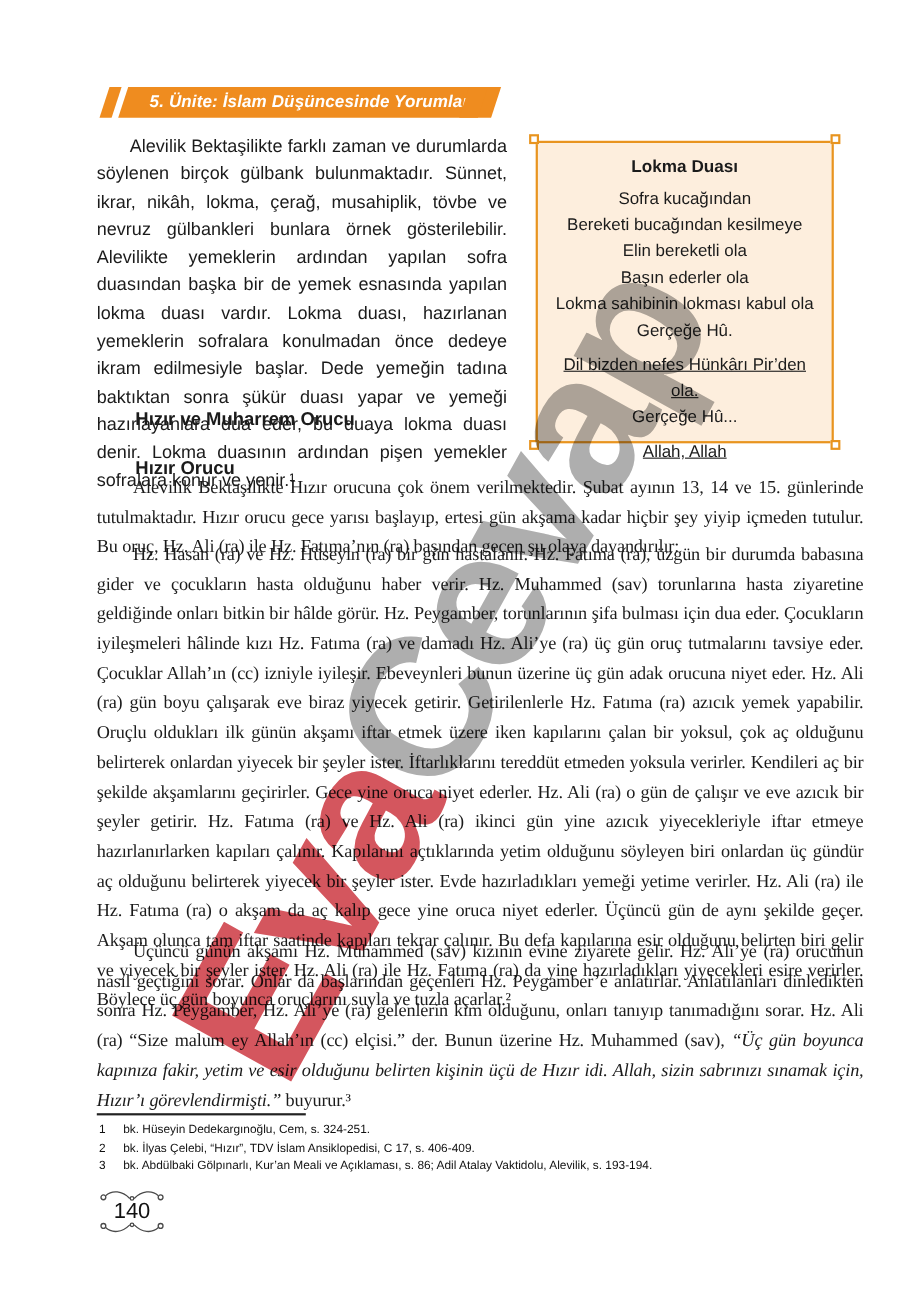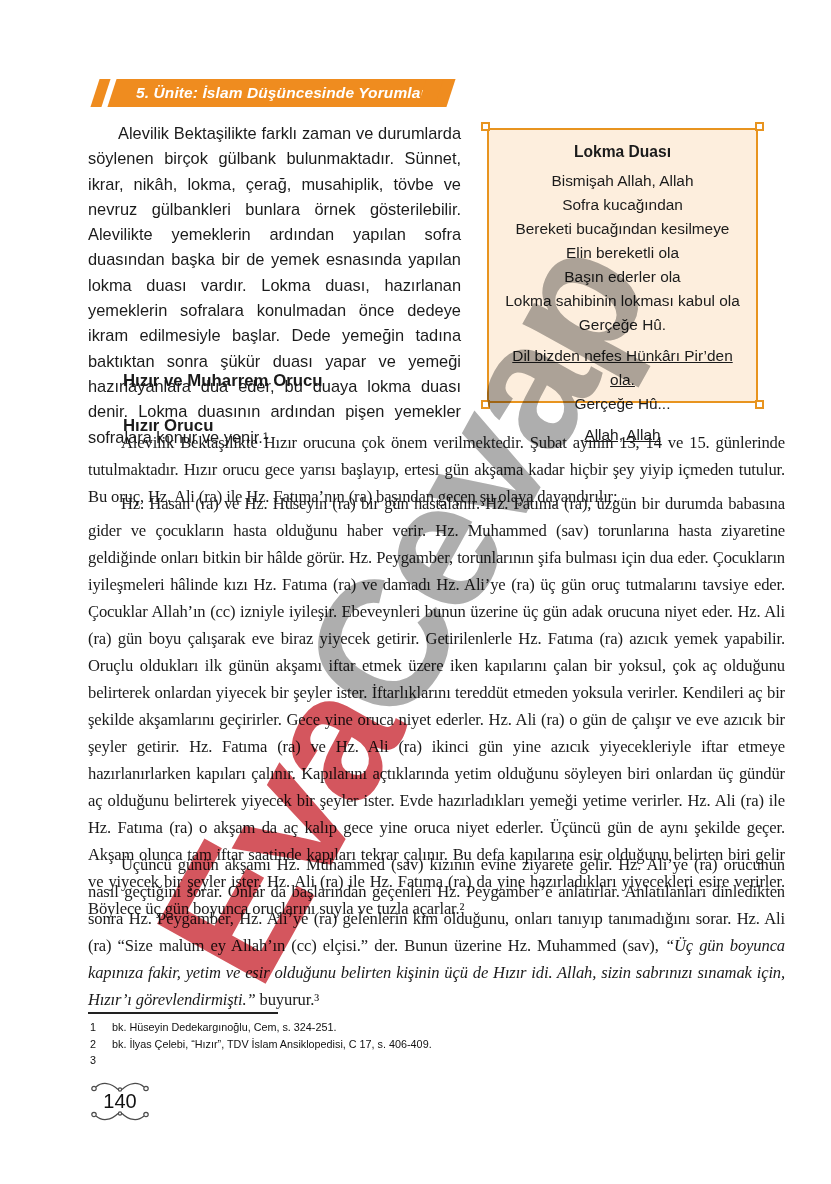--- a/index.html
+++ b/index.html
@@ -120,21 +120,20 @@
   </div>
 
   <p class="col-left">Alevilik Bektaşilikte farklı zaman ve durumlarda söylenen birçok gülbank bulunmaktadır. Sünnet, ikrar, nikâh, lokma, çerağ, musahiplik, tövbe ve nevruz gülbankleri bunlara örnek gösterilebilir. Alevilikte yemeklerin ardından yapılan sofra duasından başka bir de yemek esnasında yapılan lokma duası vardır. Lokma duası, hazırlanan yemeklerin sofralara konulmadan önce dedeye ikram edilmesiyle başlar. Dede yemeğin tadına baktıktan sonra şükür duası yapar ve yemeği hazırlayanlara dua eder, bu duaya lokma duası denir. Lokma duasının ardından pişen yemekler sofralara konur ve yenir.¹</p>
 
   <div class="lokma-box">
     <div class="corner tl"></div>
     <div class="corner tr"></div>
     <div class="corner bl"></div>
     <div class="corner br"></div>
     <div class="lokma-title">Lokma Duası</div>
-    <div class="lokma-line">Bismişah Allah, Allah</div>
     <div class="lokma-line">Sofra kucağından</div>
     <div class="lokma-line">Bereketi bucağından kesilmeye</div>
     <div class="lokma-line">Elin bereketli ola</div>
     <div class="lokma-line">Başın ederler ola</div>
     <div class="lokma-line">Lokma sahibinin lokması kabul ola</div>
     <div class="lokma-line">Gerçeğe Hû.</div>
     <div class="lokma-line gap">Dil bizden nefes Hünkârı Pir’den ola.</div>
     <div class="lokma-line">Gerçeğe Hû...</div>
     <div class="lokma-line gap">Allah, Allah</div>
   </div>
@@ -151,20 +150,21 @@
     <div class="fn">
       <span class="fn-num">1</span>
       <span class="fn-text">bk. Hüseyin Dedekargınoğlu, Cem, s. 324-251.</span>
     </div>
     <div class="fn">
       <span class="fn-num">2</span>
       <span class="fn-text">bk. İlyas Çelebi, “Hızır”, TDV İslam Ansiklopedisi, C 17, s. 406-409.</span>
     </div>
     <div class="fn">
       <span class="fn-num">3</span>
+      <span class="fn-text">bk. Abdülbaki Gölpınarlı, Kur’an Meali ve Açıklaması, s. 86;  Adil Atalay Vaktidolu, Alevilik, s. 193-194.</span>
     </div>
   </div>
 
   <div class="pagenum-block">
     <svg class="flourish" width="62" height="13" viewBox="0 0 62 13">
       <g fill="none" stroke="#4a4a4a" stroke-width="1.2">
         <circle cx="5" cy="8.5" r="2.2"></circle>
         <path d="M7 7 C 13 1.5, 22 2.5, 29 9.5"></path>
         <circle cx="57" cy="8.5" r="2.2"></circle>
         <path d="M55 7 C 49 1.5, 40 2.5, 33 9.5"></path>

